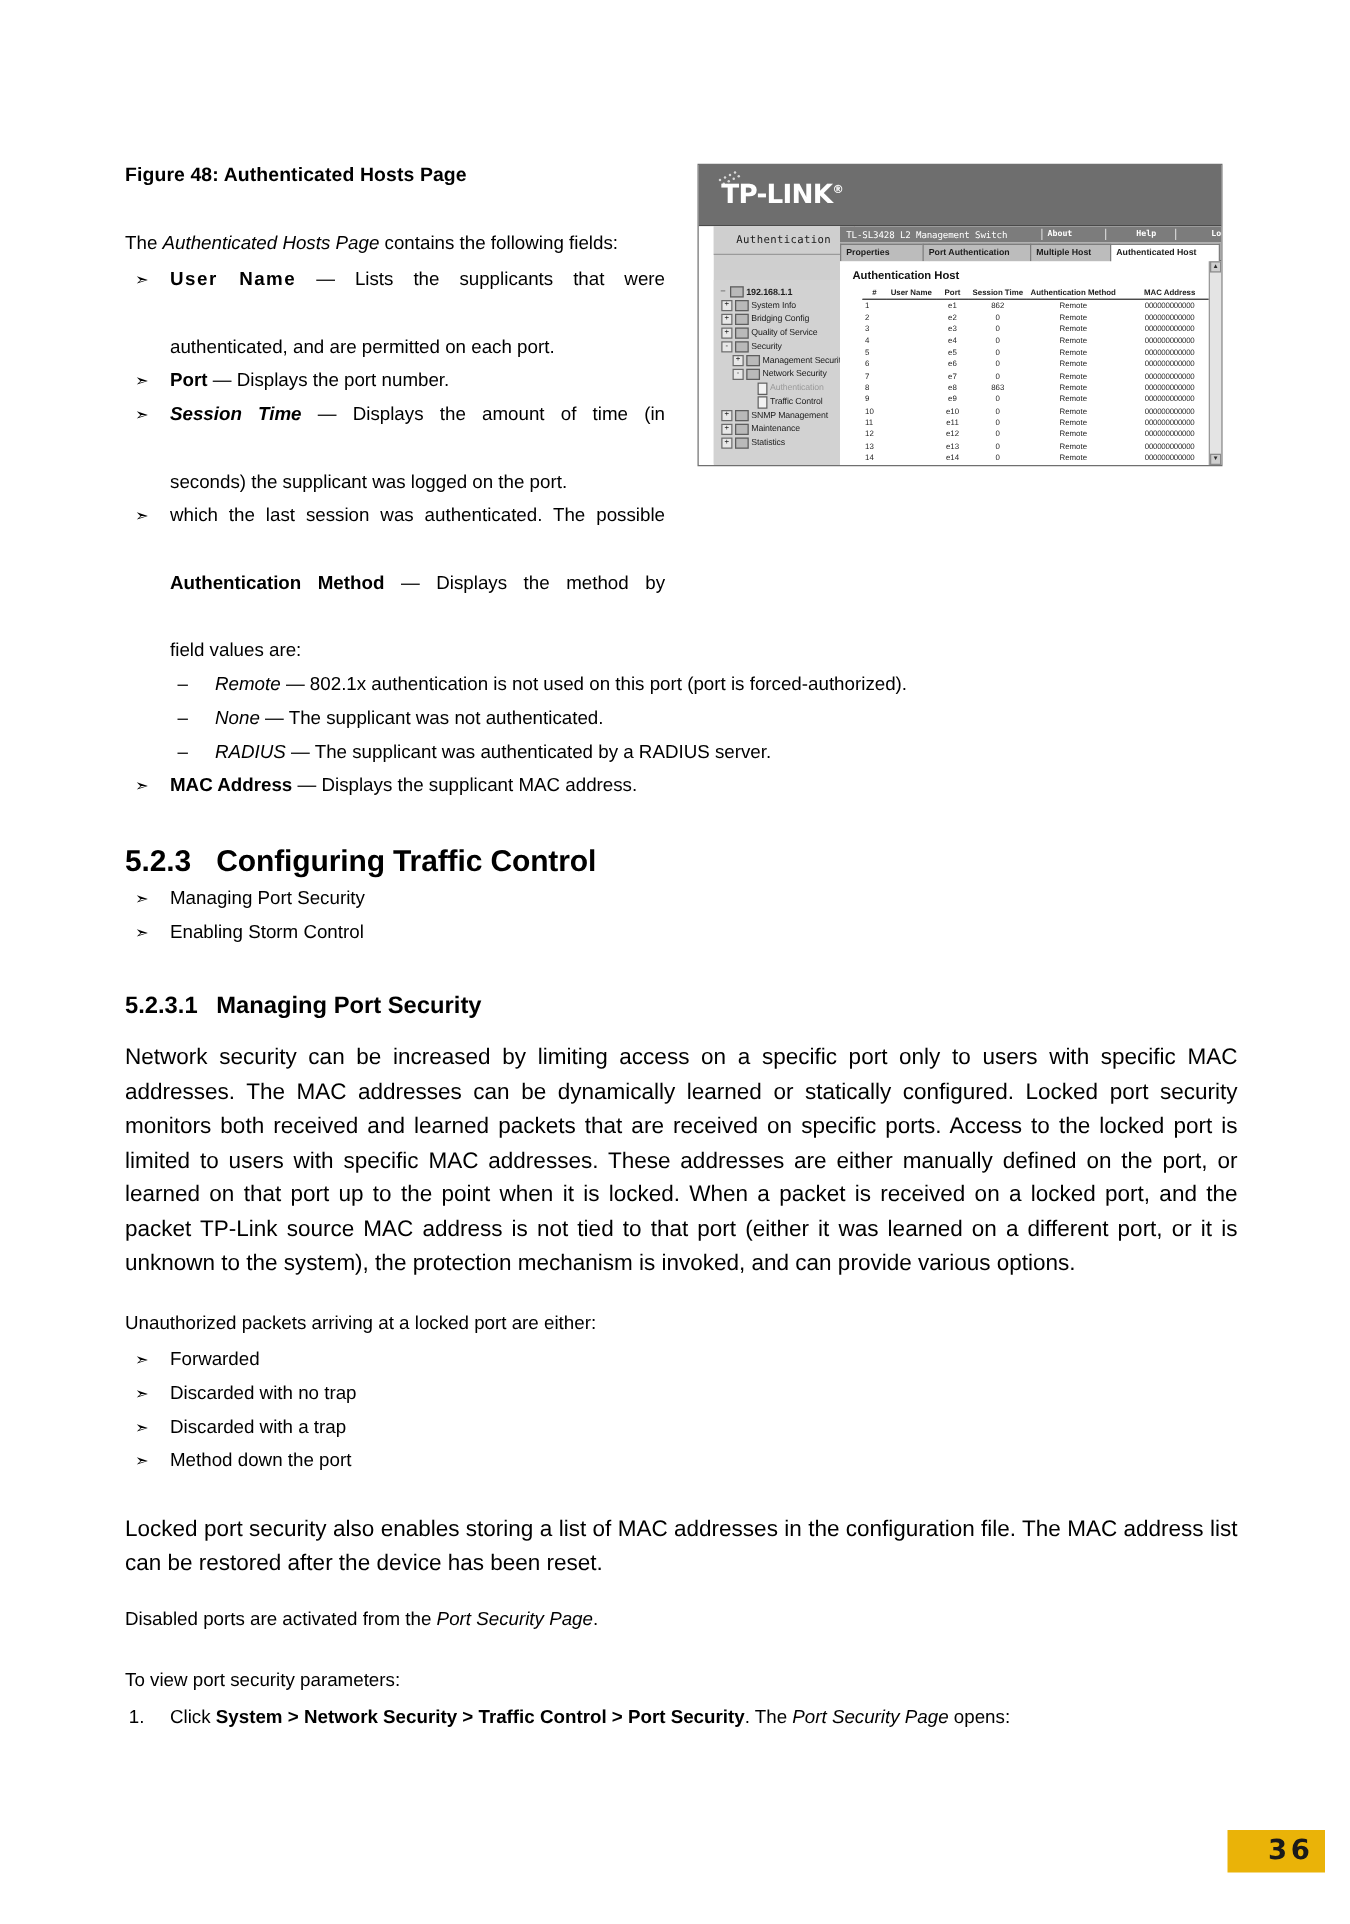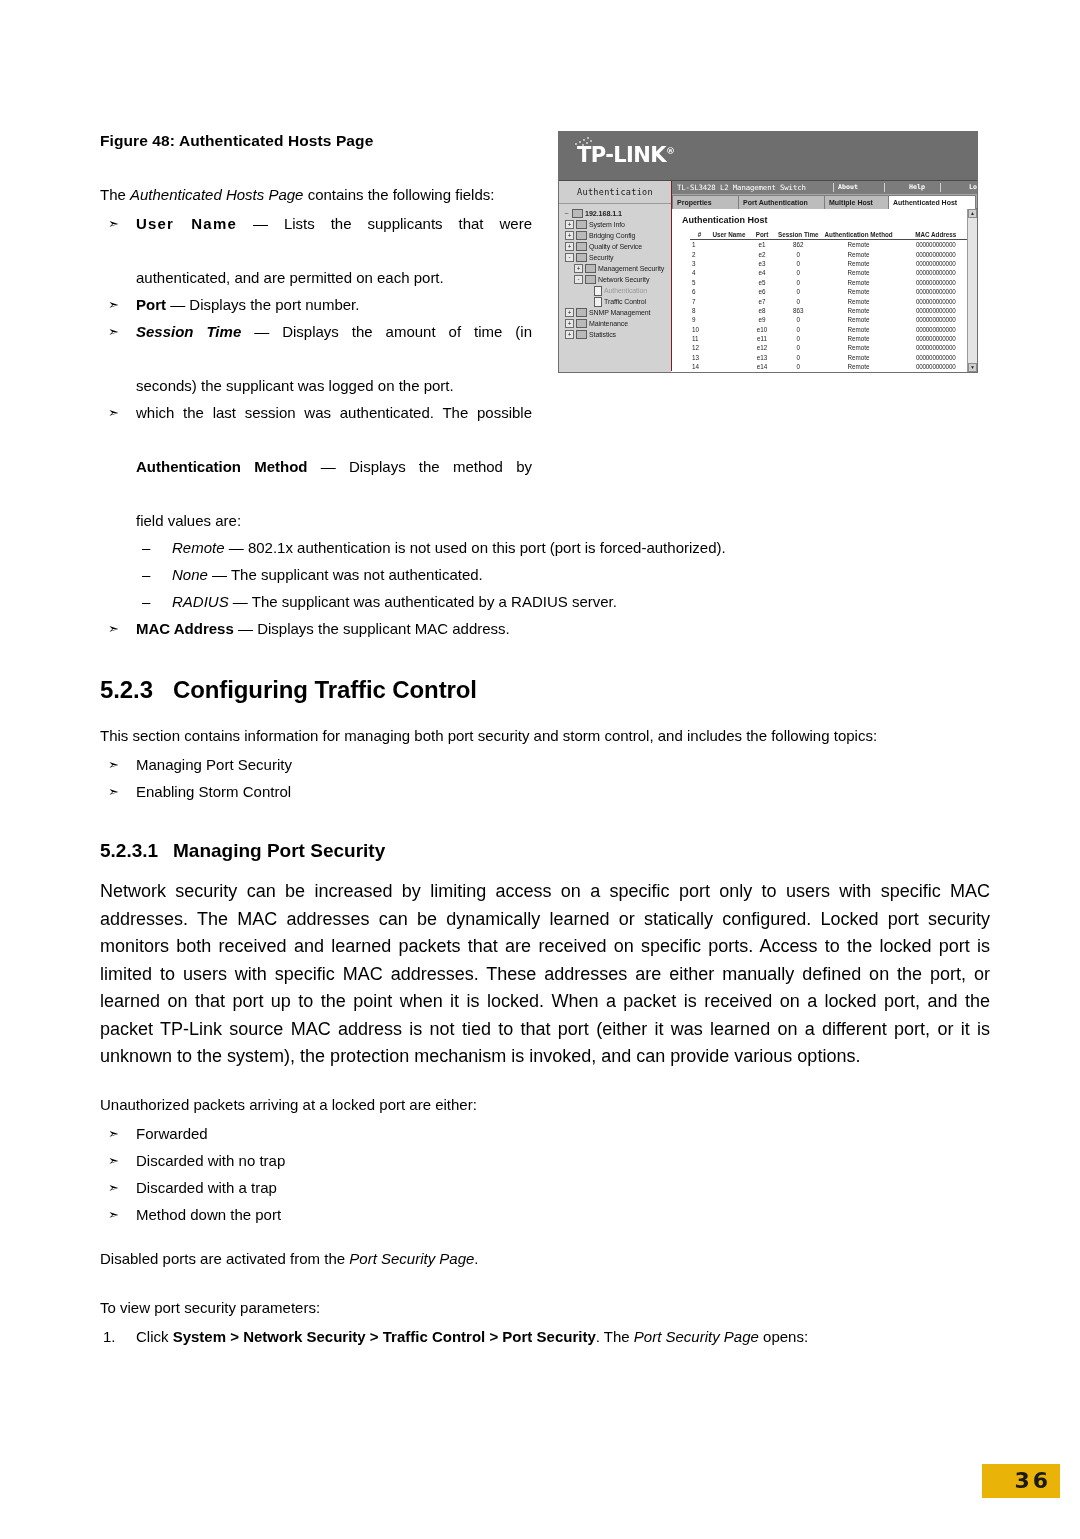--- a/index.html
+++ b/index.html
@@ -180,21 +180,21 @@
     font-style: normal;
   }
 
   .shot-body {
     position: relative;
     height: 190px;
     background: #ffffff;
   }
   .shot-left {
     position: absolute;
-    left: 0; top: 0;
+    left: 12px; top: 0;
     width: 112px;
     height: 190px;
     background: #cfcfcf;
     border-right: 1px solid #7f1d1d;
   }
   .auth-title {
     height: 22px;
     line-height: 22px;
     text-align: center;
     font-size: 8.5px;
@@ -203,20 +203,21 @@
     background: #cfcfcf;
     border-bottom: 1px solid #9a9a9a;
     letter-spacing: 0.3px;
   }
   .tree {
     padding: 4px 0 0 4px;
     font-size: 7px;
     color: #1c1c1c;
     background: #d2d2d2;
     height: 166px;
+    margin-top: 20px;
   }
   .tree .row {
     height: 11px;
     line-height: 11px;
     white-space: nowrap;
     display: flex;
     align-items: center;
   }
   .tree .pm {
     display: inline-block;
@@ -705,21 +706,20 @@
       <li>
         <span class="bullet">➣</span>
         <b>MAC Address</b>
         <span>—</span>
         <span>Displays the supplicant MAC address.</span>
       </li>
     </ul>
 
     <h2 class="sec" style="margin-top:33px;"><span class="num">5.2.3</span><span>Configuring Traffic Control</span></h2>
 
-    <p class="t" style="margin-top:17px;">This section contains information for managing both port security and storm control, and includes the following topics:</p>
 
     <ul class="blist">
       <li>
         <span class="bullet">➣</span>
         <span>Managing Port Security</span>
       </li>
       <li>
         <span class="bullet">➣</span>
         <span>Enabling Storm Control</span>
       </li>
@@ -743,20 +743,21 @@
       <li>
         <span class="bullet">➣</span>
         <span>Discarded with a trap</span>
       </li>
       <li>
         <span class="bullet">➣</span>
         <span>Method down the port</span>
       </li>
     </ul>
 
+    <p class="para" style="margin-top:28px;">Locked port security also enables storing a list of MAC addresses in the configuration file. The MAC address list can be restored after the device has been reset.</p>
 
     <p class="t" style="margin-top:17px;"><span>Disabled ports are activated from the </span><i>Port Security Page</i><span>.</span></p>
 
     <p class="t" style="margin-top:22px;">To view port security parameters:</p>
 
     <ul class="numlist">
       <li>
         <span class="n">1.</span><span>Click </span><b>System &gt; Network Security &gt; Traffic Control &gt; Port Security</b><span>. The </span><i>Port Security Page</i><span> opens:</span>
       </li>
     </ul>

